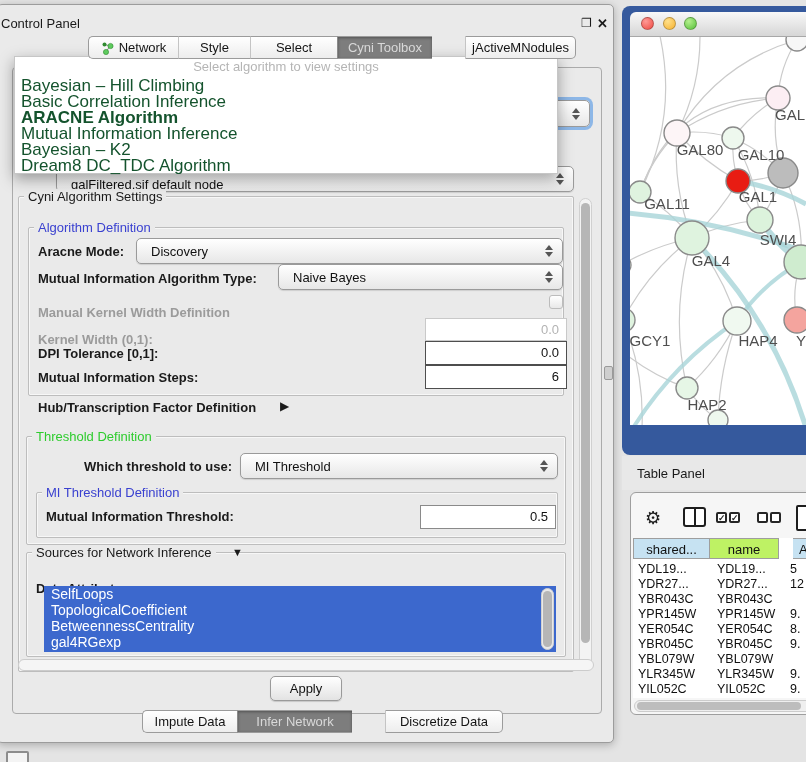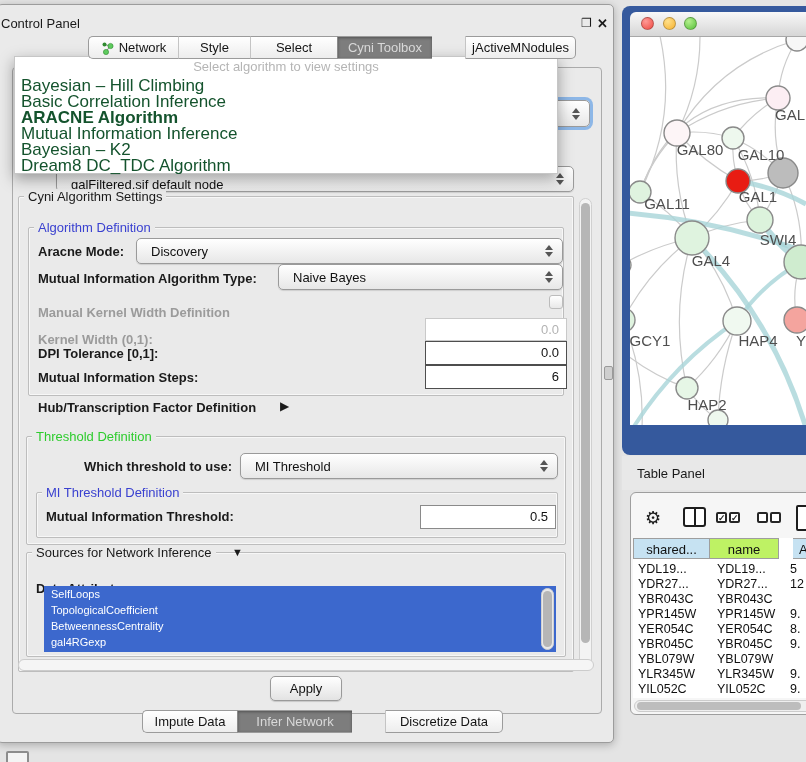--- a/index.html
+++ b/index.html
@@ -47,21 +47,21 @@
   #algo-popup{position:absolute;left:14px;top:56px;width:542px;height:116px;background:#fff;
               border:1px solid #c6c6c6;box-shadow:0 5px 14px rgba(0,0,0,.35);z-index:30;}
   #algo-popup .ph{position:absolute;left:0;right:0;top:2px;text-align:center;color:#b5b5b5;font-size:13px;}
   #algo-popup .opt{position:absolute;left:6px;font-size:17px;color:#14532d;white-space:nowrap;}
   
   .vtrack{position:absolute;width:13px;background:#f3f3f3;border:1px solid #d0d0d0;border-radius:7px;box-sizing:border-box;}
   .vthumb{position:absolute;width:9px;left:1px;background:#b6b6b6;border-radius:5px;}
   .htrack{position:absolute;height:12px;background:#f5f5f5;border:1px solid #cccccc;border-radius:6px;box-sizing:border-box;}
   
   #sources-list{position:absolute;left:44px;top:586px;width:512px;height:66px;background:#3c68cd;overflow:hidden;}
-  .litem{font-size:11px;color:#fff;padding-left:7px;height:16px;line-height:16px;white-space:nowrap;}
+  .litem{font-size:14px;color:#fff;padding-left:7px;height:16px;line-height:16px;white-space:nowrap;}
   .button{position:absolute;border:1px solid #9a9a9a;border-radius:5px;
           background:linear-gradient(#ffffff,#e3e3e3);font-size:13px;color:#111;
           display:flex;align-items:center;justify-content:center;box-shadow:0 1px 1px rgba(0,0,0,.15);}
   
   .netwin{position:absolute;left:622px;top:6px;width:184px;height:449px;background:#35599d;border-radius:8px 0 0 8px;}
   .nettitle{position:absolute;left:630px;top:12px;width:176px;height:24px;
             background:linear-gradient(#f8f8f8,#d6d6d6);border-bottom:1px solid #a8a8a8;border-radius:6px 0 0 0;}
   .light{position:absolute;width:13px;height:13px;border-radius:50%;box-sizing:border-box;border:1px solid rgba(0,0,0,.25);}
   .netcanvas{position:absolute;left:630px;top:37px;width:176px;height:388px;background:#ffffff;}
   

